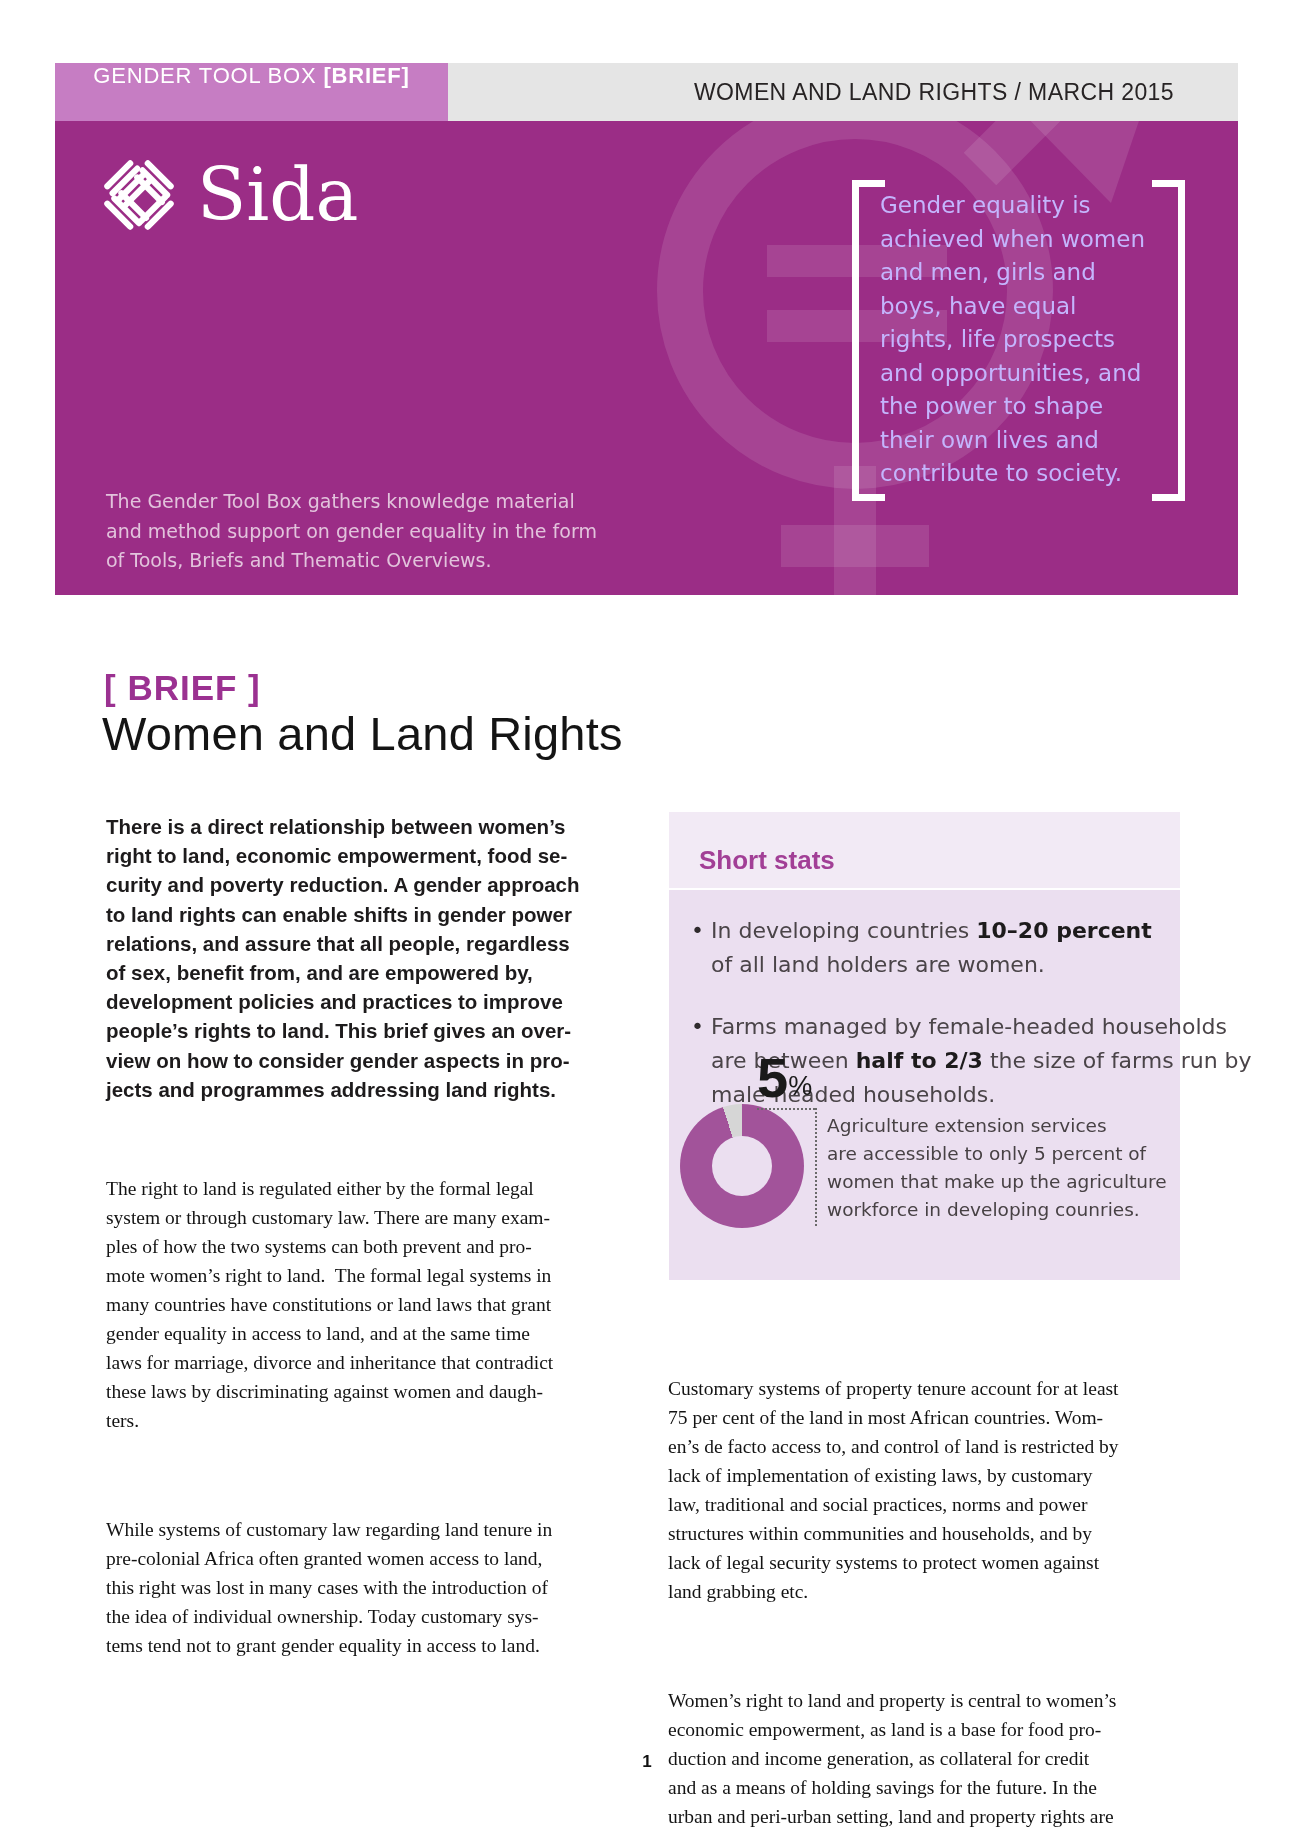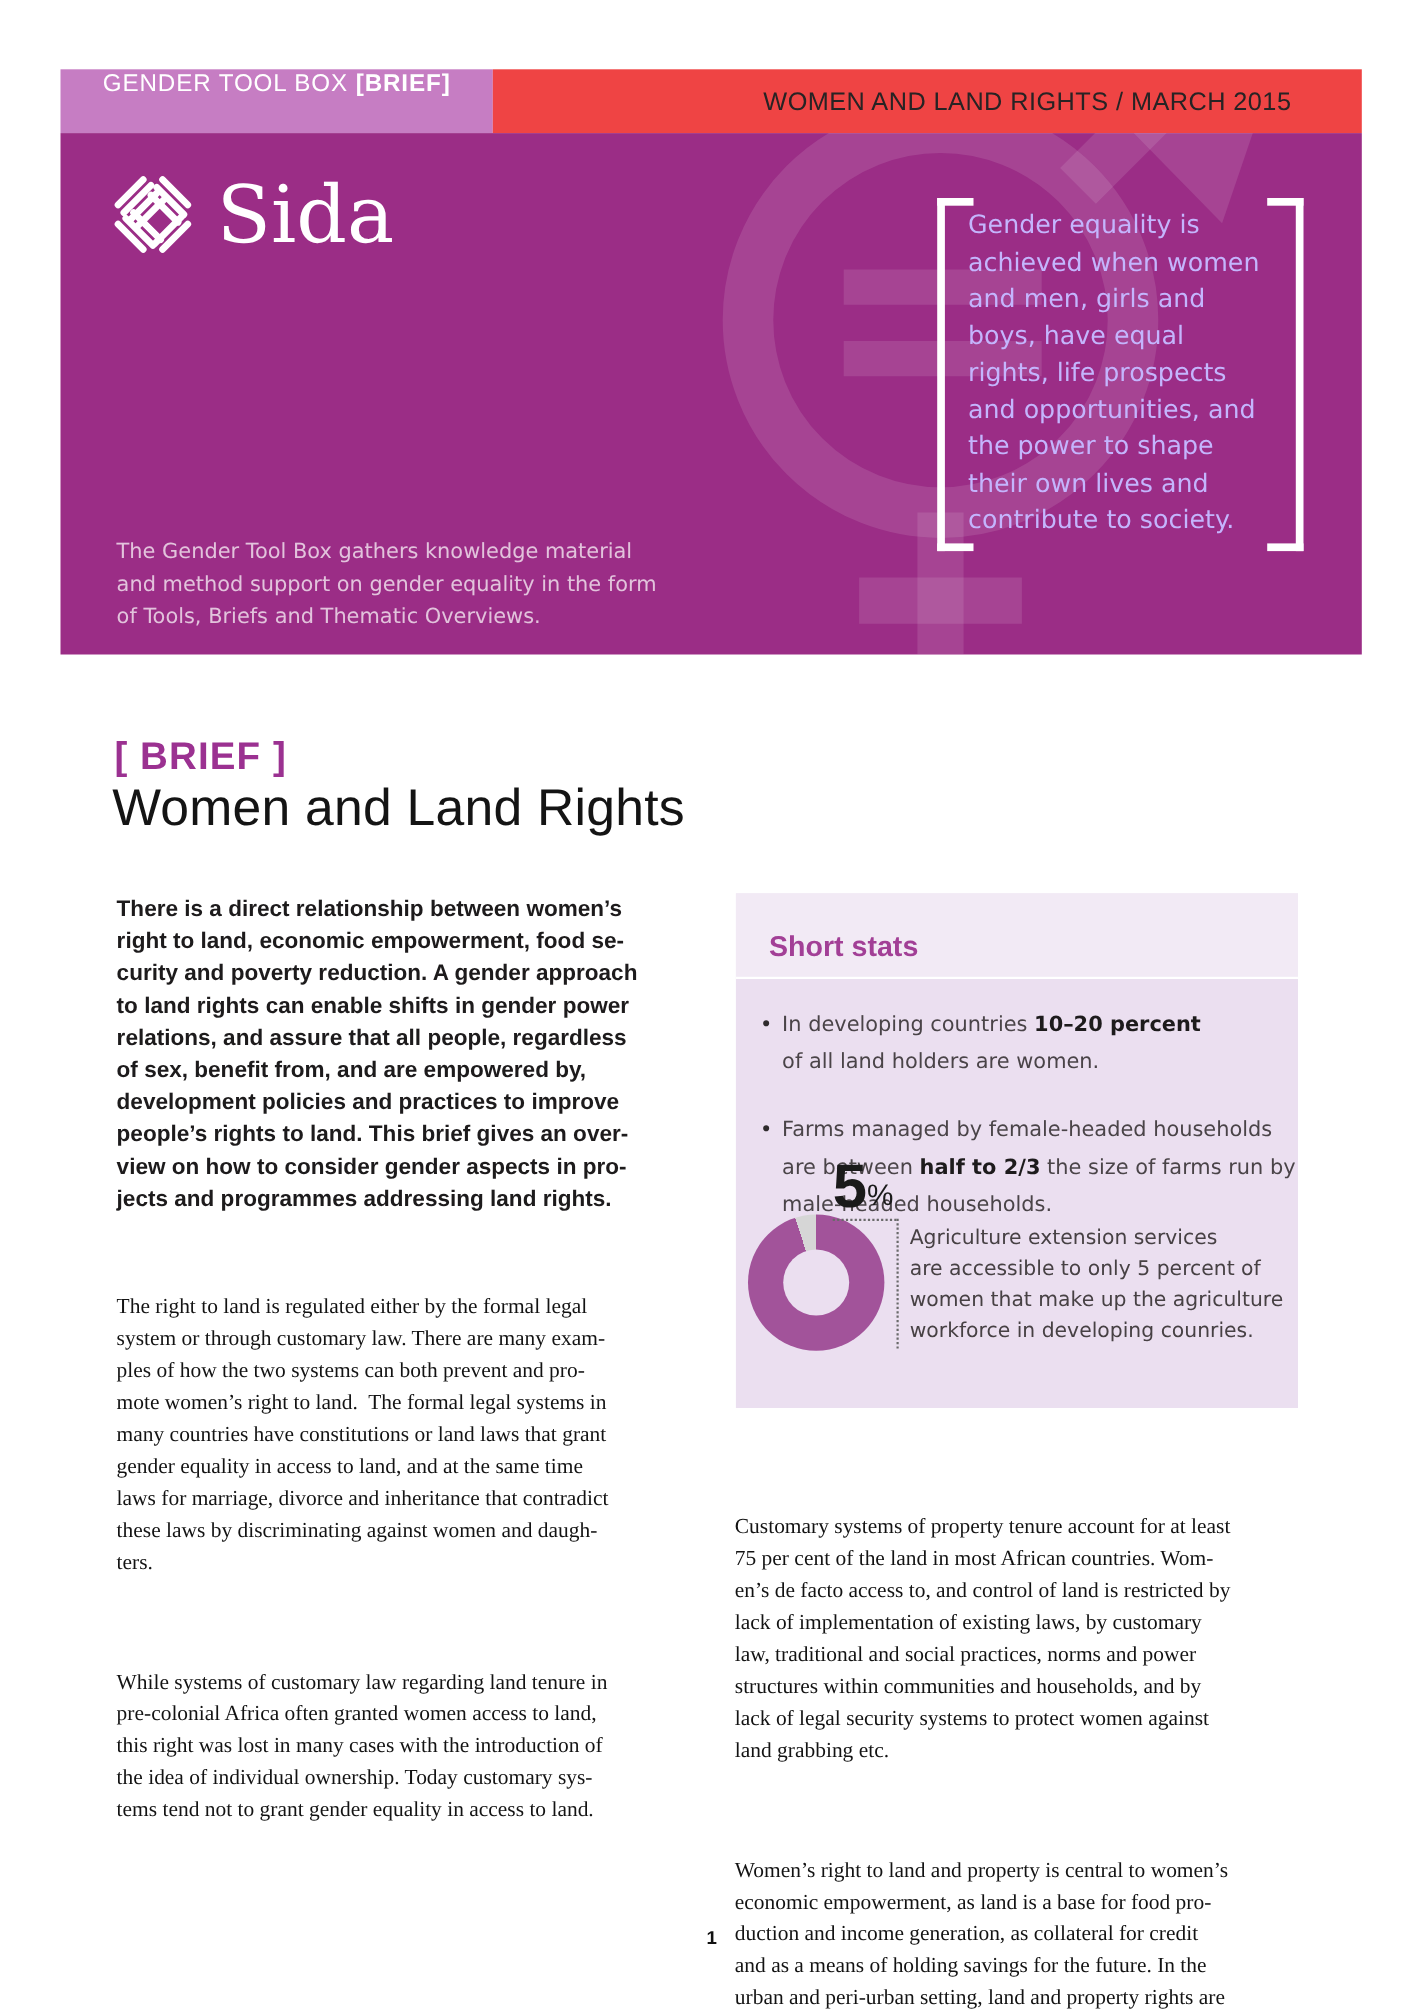--- a/index.html
+++ b/index.html
@@ -11,21 +11,21 @@
 
   
   .header{left:55px;top:63px;width:1183px;height:58px;display:flex;}
   .header-left{
     width:393px;height:100%;background:#c67dc3;color:#ffffff;
     display:flex;align-items:flex-start;justify-content:center;
     font-size:22px;letter-spacing:.8px;white-space:pre;
   }
   .header-left b{font-weight:bold;}
   .header-right{
-    flex:1;height:100%;background:#ef4444;color:#272324;
+    flex:1;height:100%;background:#e5e5e5;color:#272324;
     display:flex;align-items:center;justify-content:flex-end;
     padding-right:64px;font-size:23px;letter-spacing:.4px;
   }
 
   
   .banner{left:55px;top:121px;width:1183px;height:474px;background:#9b2d86;overflow:hidden;}
   .watermark{left:0;top:0;width:1183px;height:474px;}
   .logo{left:40px;top:24px;display:flex;align-items:flex-start;}
   .logo-text{
     font-family:"DejaVu Serif","Liberation Serif",serif;
@@ -60,21 +60,21 @@
   
   .stats-box{left:669px;top:812px;width:511px;height:468px;background:#ebdff0;}
   .stats-head{
     background:rgba(255,255,255,0.35);border-bottom:2px solid #ffffff;
     padding:33px 0 12px 30px;
   }
   .stats-title{color:#a23f96;font-size:26px;font-weight:bold;}
   .stats-bullets{list-style:none;margin:24px 0 0 0;padding:0 0 0 22px;}
   .stats-bullets li{
     display:flex;margin-bottom:28px;color:#4a4448;
-    font-family:"DejaVu Sans",sans-serif;font-size:19px;line-height:34px;
+    font-family:"DejaVu Sans",sans-serif;font-size:22px;line-height:34px;
   }
   .stats-bullets li::before{content:"\2022";color:#2f2b2d;width:20px;flex:0 0 20px;}
   .b-text{white-space:pre;}
   .b-text .bd{color:#1d1b1c;font-weight:bold;}
 
   .donut{
     left:11px;top:292px;width:124px;height:124px;border-radius:50%;
   }
   .donut-hole{
     position:absolute;left:32px;top:32px;width:60px;height:60px;border-radius:50%;background:#ebdff0;

